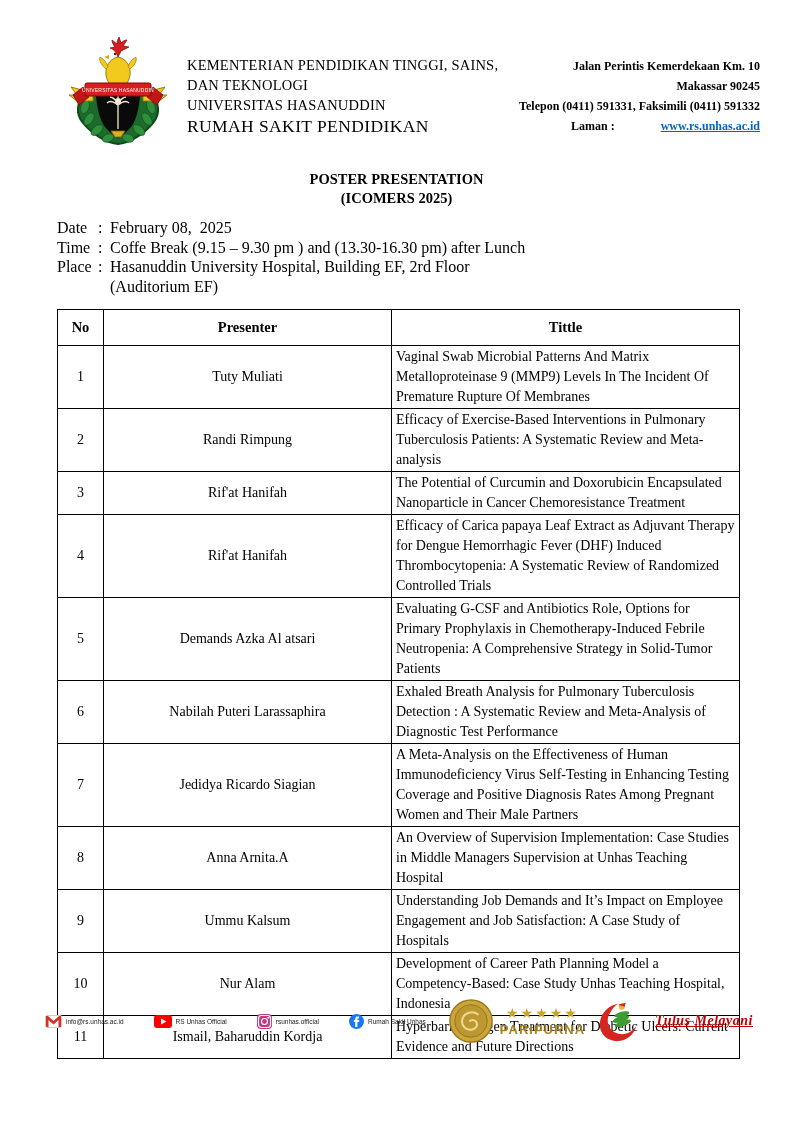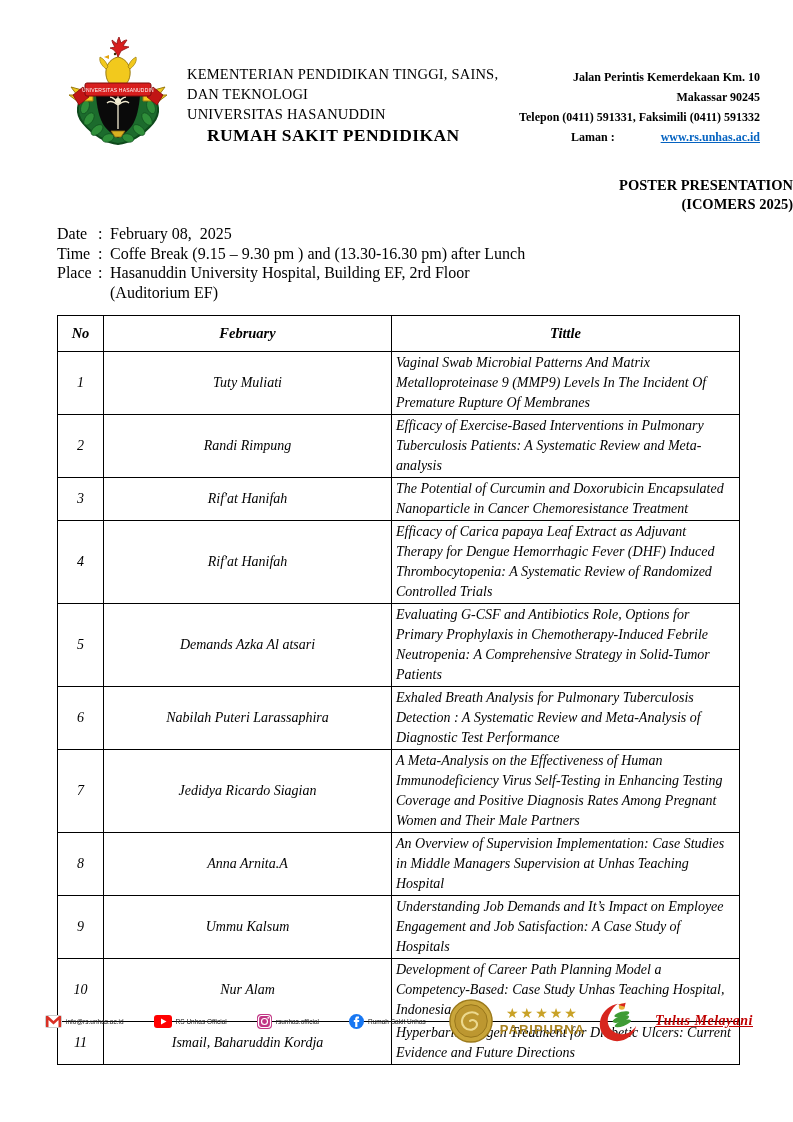--- a/index.html
+++ b/index.html
@@ -7,42 +7,42 @@
   body {
     width: 793px; height: 1122px;
     font-family: "Liberation Serif", serif;
     color: #000;
     position: relative;
     overflow: hidden;
   }
   .page { position: relative; width: 793px; height: 1122px; background: #fff; }
 
   
-  .letterhead { display: flex; padding: 35px 33px 0 63px; align-items: flex-end; }
+  .letterhead { display: flex; padding: 35px 33px 0 63px; align-items: center; }
   .logo { width: 110px; height: 112px; flex: none; }
   .ministry { margin-left: 14px; padding-top: 10px; max-width: 340px; }
   .ministry .line { font-size: 14.5px; line-height: 20px; letter-spacing: 0.2px; }
-  .ministry .hospital { font-size: 17.5px; font-weight: bold; line-height: 23px; letter-spacing: 0.4px; margin-left: 20px; }
+  .ministry .hospital { font-size: 17.5px; font-weight: normal; line-height: 23px; letter-spacing: 0.4px; }
   .contact { margin-left: auto; text-align: right; padding-top: 9px; font-size: 12px; font-weight: bold; line-height: 20px; white-space: nowrap; }
   .contact .link { color: #0563c1; text-decoration: underline; cursor: pointer; margin-left: 43px; }
 
   
-  .doc-title { text-align: right; margin-top: 29px; font-weight: bold; font-size: 14.5px; line-height: 19px; }
+  .doc-title { text-align: center; margin-top: 23px; font-weight: bold; font-size: 14.5px; line-height: 19px; }
   .doc-title sup { font-size: 9.5px; vertical-align: super; line-height: 0; }
 
   
   .event-info { margin: 10px 12px 0 57px; font-size: 16px; line-height: 19.5px; }
   .event-info .row { display: flex; }
   .event-info .lbl { width: 41px; white-space: pre-wrap; }
   .event-info .colon { width: 12px; }
   .event-info .val { white-space: pre-wrap; }
 
   
   table.schedule { border-collapse: collapse; margin: 13px 0 0 57px; width: 682px; table-layout: fixed; }
-  table.schedule th, table.schedule td { border: 1.6px solid #000; font-style: italic; }
+  table.schedule th, table.schedule td { border: 1.6px solid #000; }
   table.schedule th { font-size: 14.5px; font-weight: bold; height: 36px; text-align: center; }
   table.schedule td { font-size: 14px; line-height: 20px; padding: 1px 4px; }
   col.c-no { width: 46px; }
   col.c-presenter { width: 288px; }
   col.c-title { width: 348px; }
   td.no-cell, td.presenter-cell { text-align: center; vertical-align: middle; }
   td.title-cell { text-align: left; vertical-align: middle; padding-left: 5px; }
 
   
   .footer { position: absolute; left: 45px; right: 40px; top: 998px; display: flex; align-items: center; justify-content: space-between; }
@@ -160,21 +160,21 @@
 
   <table class="schedule">
     <colgroup>
         <col class="c-no">
         <col class="c-presenter">
         <col class="c-title">
       </colgroup>
     <thead>
       <tr>
         <th>No</th>
-        <th>February</th>
+        <th>Presenter</th>
         <th>Tittle</th>
       </tr>
     </thead>
     <tbody>
   <tr>
     <td class="no-cell">1</td>
     <td class="presenter-cell">Tuty Muliati</td>
     <td class="title-cell">Vaginal Swab Microbial Patterns And Matrix Metalloproteinase 9 (MMP9) Levels In The Incident Of Premature Rupture Of Membranes</td>
   </tr>
 

